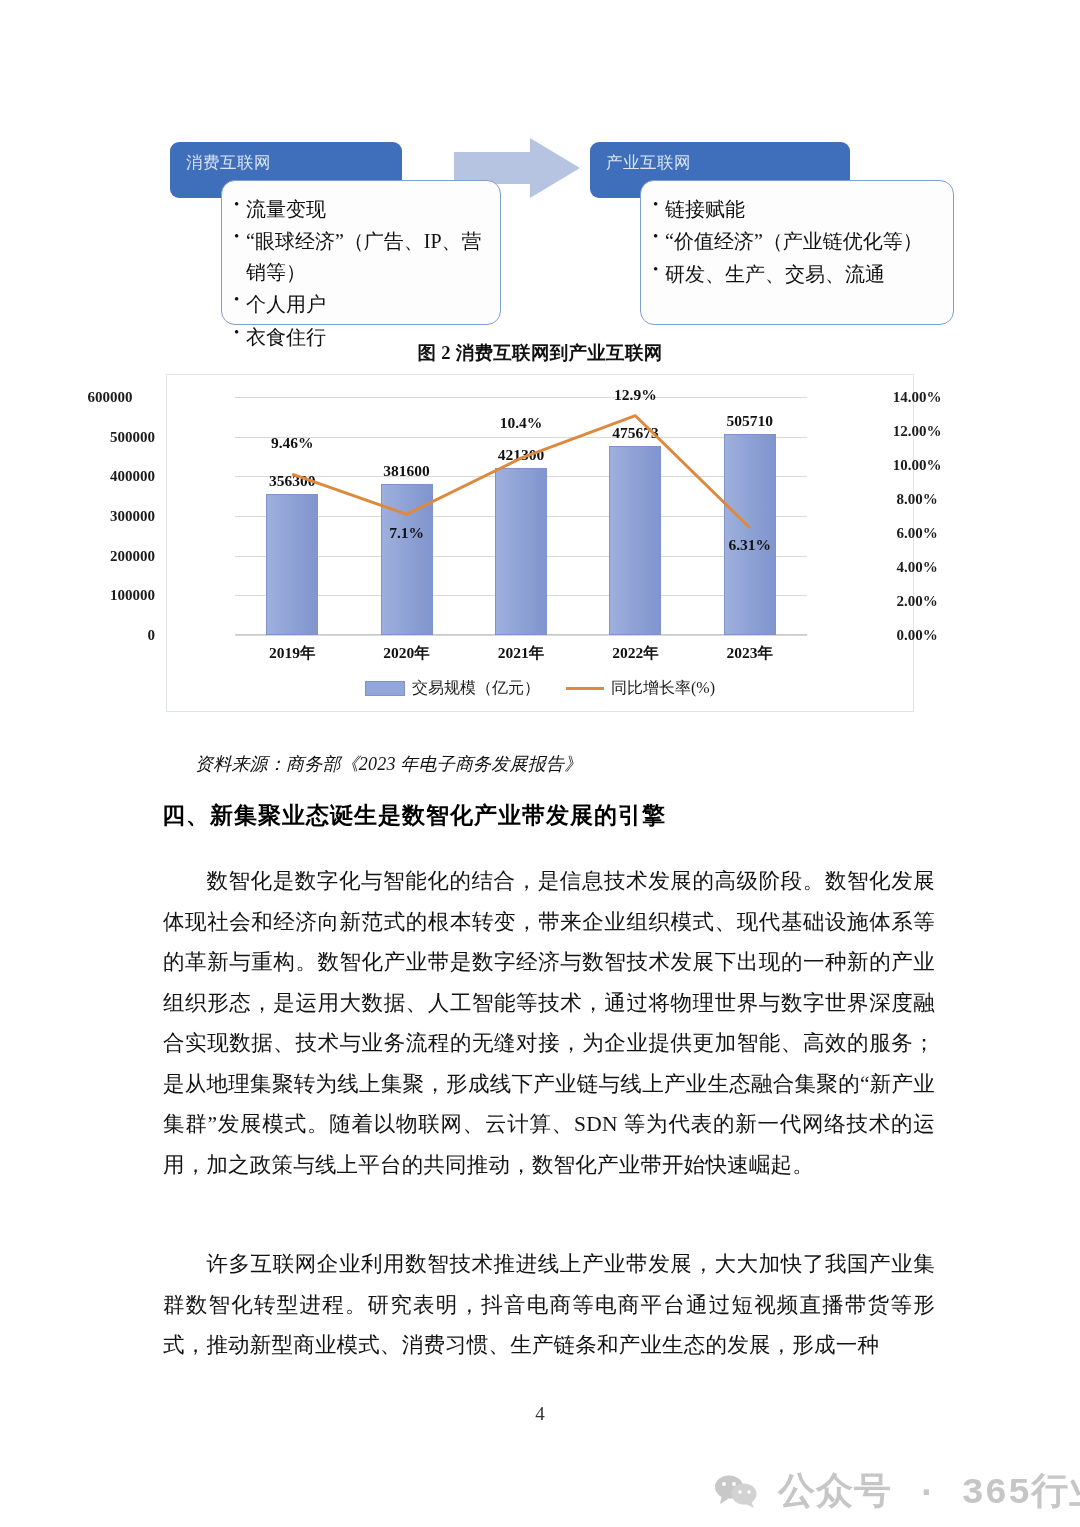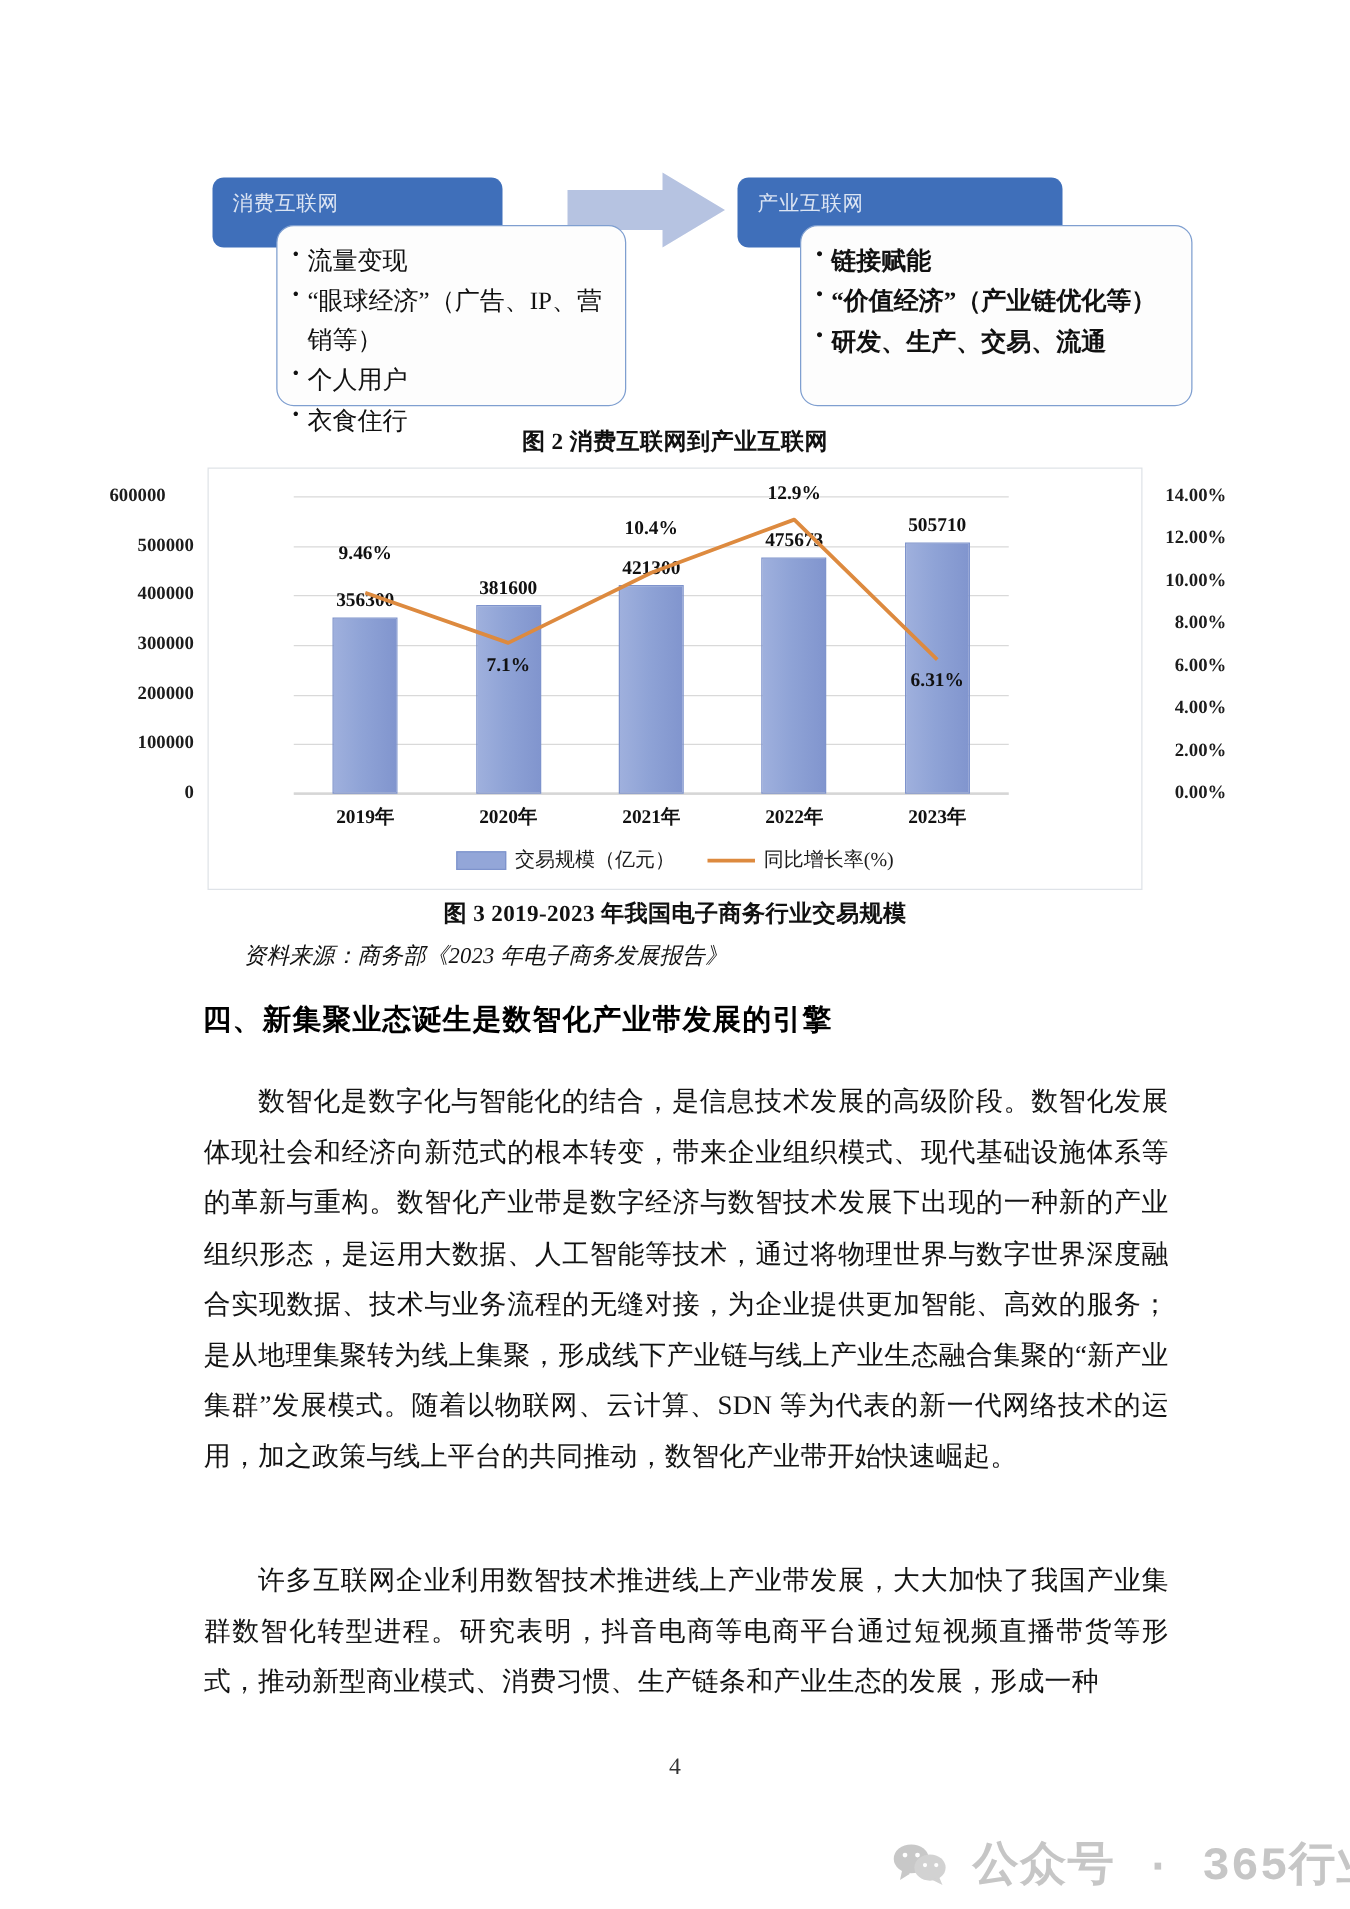--- a/index.html
+++ b/index.html
@@ -22,21 +22,21 @@
   .hdr-right{left:430px;top:10px;width:260px;height:56px;}
 
   .body-box{
     position:absolute;background:#fdfdfd;border:1.3px solid #7f9fd0;
     border-radius:14px;box-sizing:border-box;
     font-family:"Liberation Serif","DejaVu Serif",serif;
     font-size:20px;color:#111;line-height:1.52;
     padding:13px 8px 10px 10px;
   }
   .body-left{left:61px;top:48px;width:280px;height:145px;}
-  .body-right{left:480px;top:48px;width:314px;height:145px;font-weight:bold;}
+  .body-right{left:480px;top:48px;width:314px;height:145px;}
   .body-box ul{list-style:none;margin:0;padding:0;}
   .body-box li{position:relative;padding-left:14px;margin:0 0 2px 0;}
   .body-box li::before{content:"•";position:absolute;left:2px;top:-1px;font-size:15px;}
 
   .arrow{position:absolute;left:292px;top:4px;width:130px;height:64px;}
 
   .fig-cap{
     position:absolute;width:100%;text-align:center;
     font-family:"Liberation Serif","DejaVu Serif",serif;
     font-weight:bold;font-size:18.5px;letter-spacing:.3px;color:#111;
@@ -53,21 +53,21 @@
     position:absolute;left:68px;top:22px;width:572px;height:238px;
   }
   .gridline{position:absolute;left:0;width:100%;height:1px;background:#d9d9d9;}
   .axis-line{position:absolute;left:0;bottom:0;width:100%;height:1.4px;background:#c8c8c8;}
   .ytick{
     position:absolute;right:652px;width:90px;text-align:right;
     font-family:"Liberation Serif","DejaVu Serif",serif;
     font-size:15px;font-weight:bold;color:#1c1c1c;transform:translateY(-50%);
   }
   .ytick2{
-    position:absolute;left:650px;width:96px;text-align:right;padding-left:12px;
+    position:absolute;left:628px;width:96px;text-align:center;padding-left:12px;
     box-sizing:border-box;
     font-family:"Liberation Serif","DejaVu Serif",serif;
     font-size:15px;font-weight:bold;color:#1c1c1c;transform:translateY(-50%);
   }
   .bar{
     position:absolute;bottom:0;width:52px;
     background:linear-gradient(to right,#9fb0dd 0%,#8fa3d6 45%,#8195ce 100%);
     border:1px solid #7e93cc;box-sizing:border-box;
   }
   .barlabel{
@@ -227,21 +227,20 @@
         <span class="swatch-bar"></span>
         <span>交易规模（亿元）</span>
       </div>
       <div class="legend-item">
         <span class="swatch-line"></span>
         <span>同比增长率(%)</span>
       </div>
     </div>
   </div>
 
-  <div class="fig-cap" id="fig3cap">图 3  2019-2023 年我国电子商务行业交易规模</div>
   <div class="source">资料来源：商务部《2023 年电子商务发展报告》</div>
 
   <h2 class="section">四、新集聚业态诞生是数智化产业带发展的引擎</h2>
 
   <div class="para" id="para1"><span class="indent"></span><span>数智化是数字化与智能化的结合，是信息技术发展的高级阶段。数智化发展体现社会和经济向新范式的根本转变，带来企业组织模式、现代基础设施体系等的革新与重构。数智化产业带是数字经济与数智技术发展下出现的一种新的产业组织形态，是运用大数据、人工智能等技术，通过将物理世界与数字世界深度融合实现数据、技术与业务流程的无缝对接，为企业提供更加智能、高效的服务；是从地理集聚转为线上集聚，形成线下产业链与线上产业生态融合集聚的“新产业集群”发展模式。随着以物联网、云计算、SDN 等为代表的新一代网络技术的运用，加之政策与线上平台的共同推动，数智化产业带开始快速崛起。</span></div>
   <div class="para" id="para2"><span class="indent"></span><span>许多互联网企业利用数智技术推进线上产业带发展，大大加快了我国产业集群数智化转型进程。研究表明，抖音电商等电商平台通过短视频直播带货等形式，推动新型商业模式、消费习惯、生产链条和产业生态的发展，形成一种</span></div>
 
   <div class="pageno">4</div>
 
   <div class="watermark">

